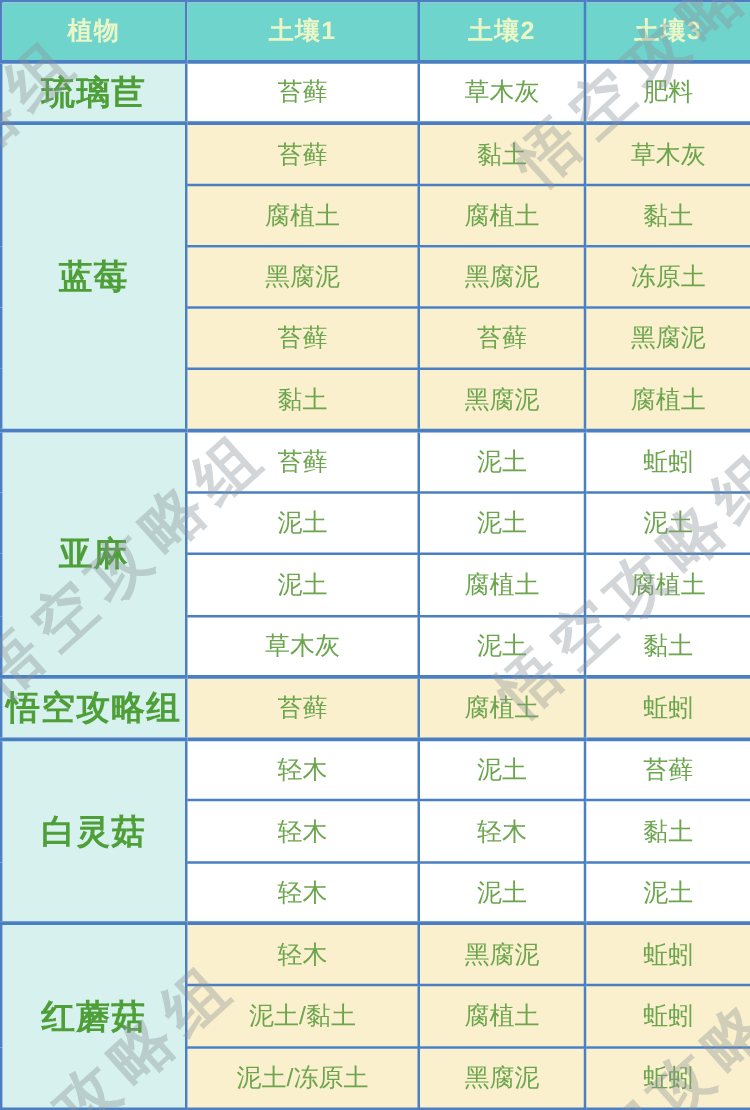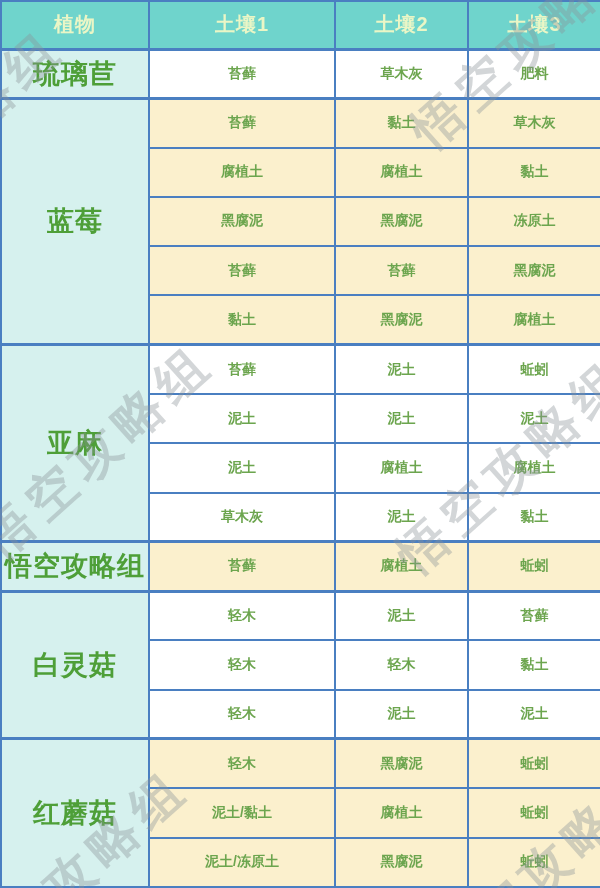--- a/index.html
+++ b/index.html
@@ -35,21 +35,21 @@
     color:var(--header-text);
     font-size:20px;font-weight:bold;letter-spacing:1px;
   }
   td.plant{
     background:var(--plant-bg);
     color:var(--plant-text);
     font-size:27px;font-weight:bold;letter-spacing:1px;
   }
   td.soil{
     color:var(--cell-text);
-    font-size:14px;font-weight:bold;
+    font-size:20px;font-weight:normal;
   }
   tr.white td.soil{background:var(--white-bg);}
   tr.cream td.soil{background:var(--cream-bg);}
   tr.group-start td{border-top-width:3px;}
   .wm{
     position:absolute;
     font-size:50px;font-weight:bold;
     color:rgba(140,146,152,0.38);
     letter-spacing:8px;white-space:nowrap;
     transform-origin:0 50%;

